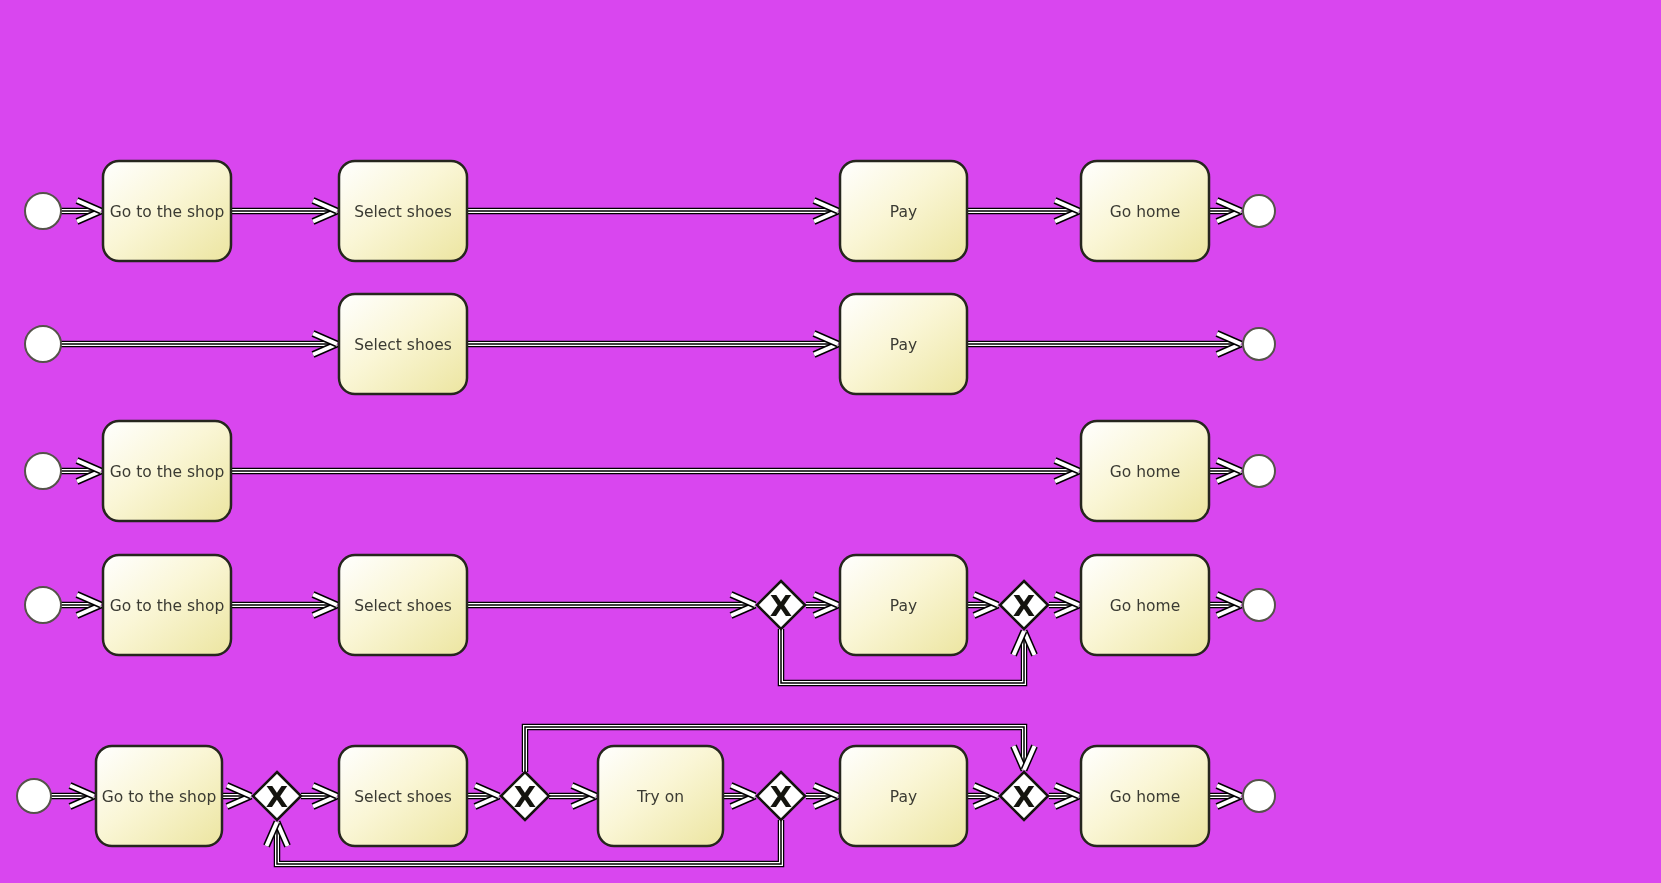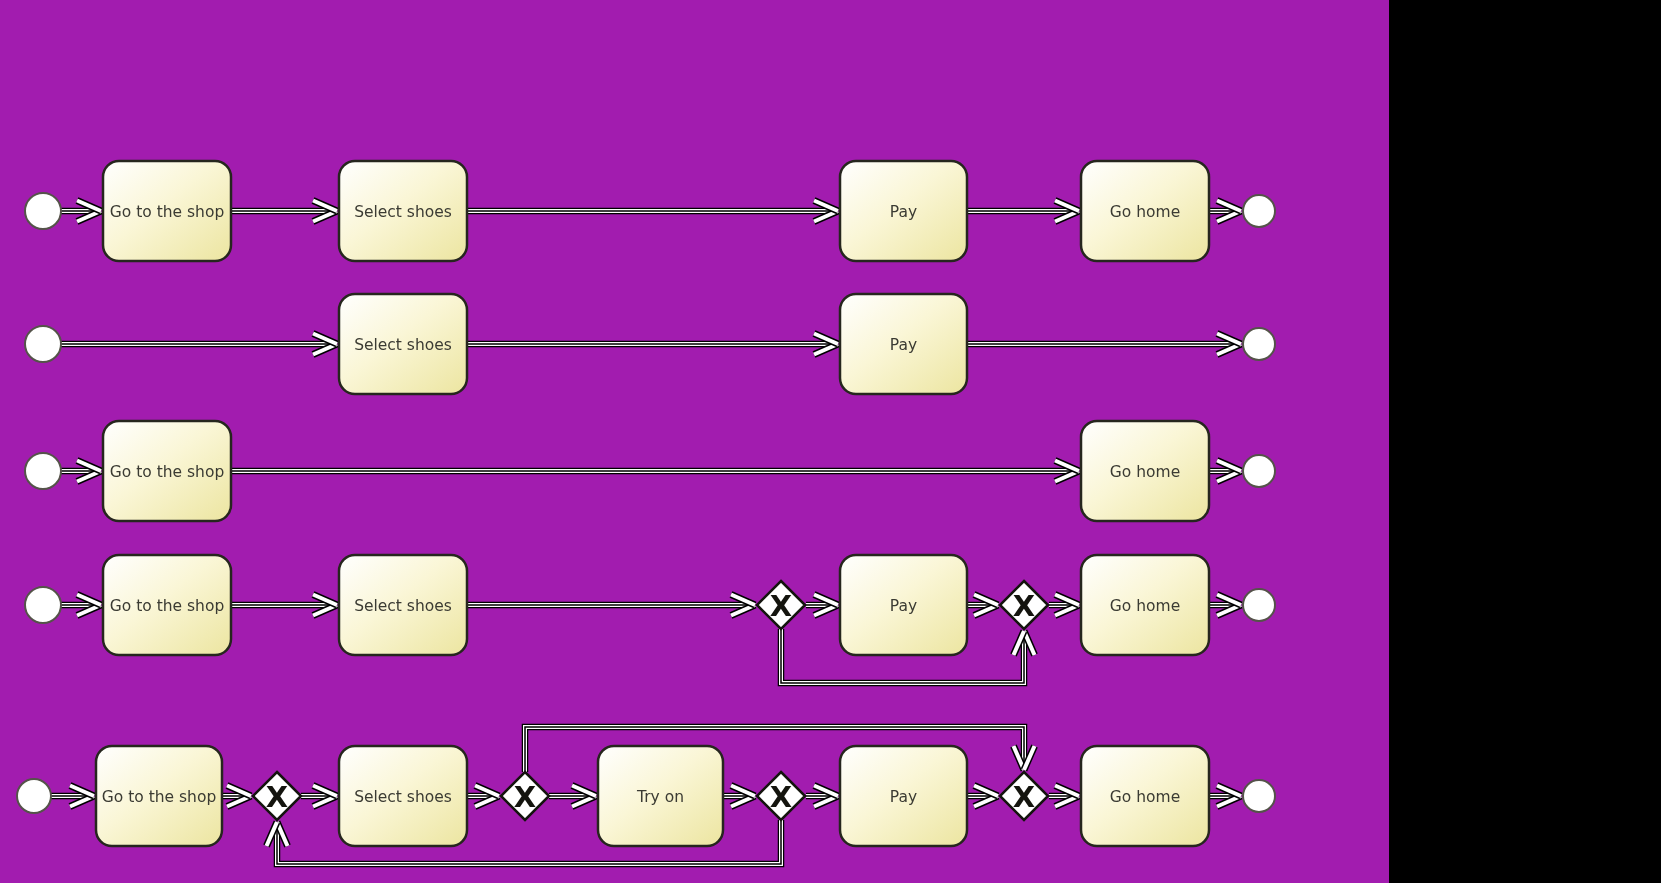--- a/index.html
+++ b/index.html
@@ -1,21 +1,21 @@
 <!DOCTYPE html>
 <html><head>
 <meta charset="utf-8">
 <title>Diagram</title>
 <style>
   html, body { margin: 0; padding: 0; background: #000; }
   .stage {
     position: relative;
-    width: 1389px;
+    width: 1661px;
     height: 883px;
-    background: #a21caf;
+    background: #d946ef;
     overflow: hidden;
     font-family: "DejaVu Sans", "Liberation Sans", sans-serif;
   }
   svg text {
     font-family: "DejaVu Sans", "Liberation Sans", sans-serif;
   }
 </style>
 </head>
 <body>
 

